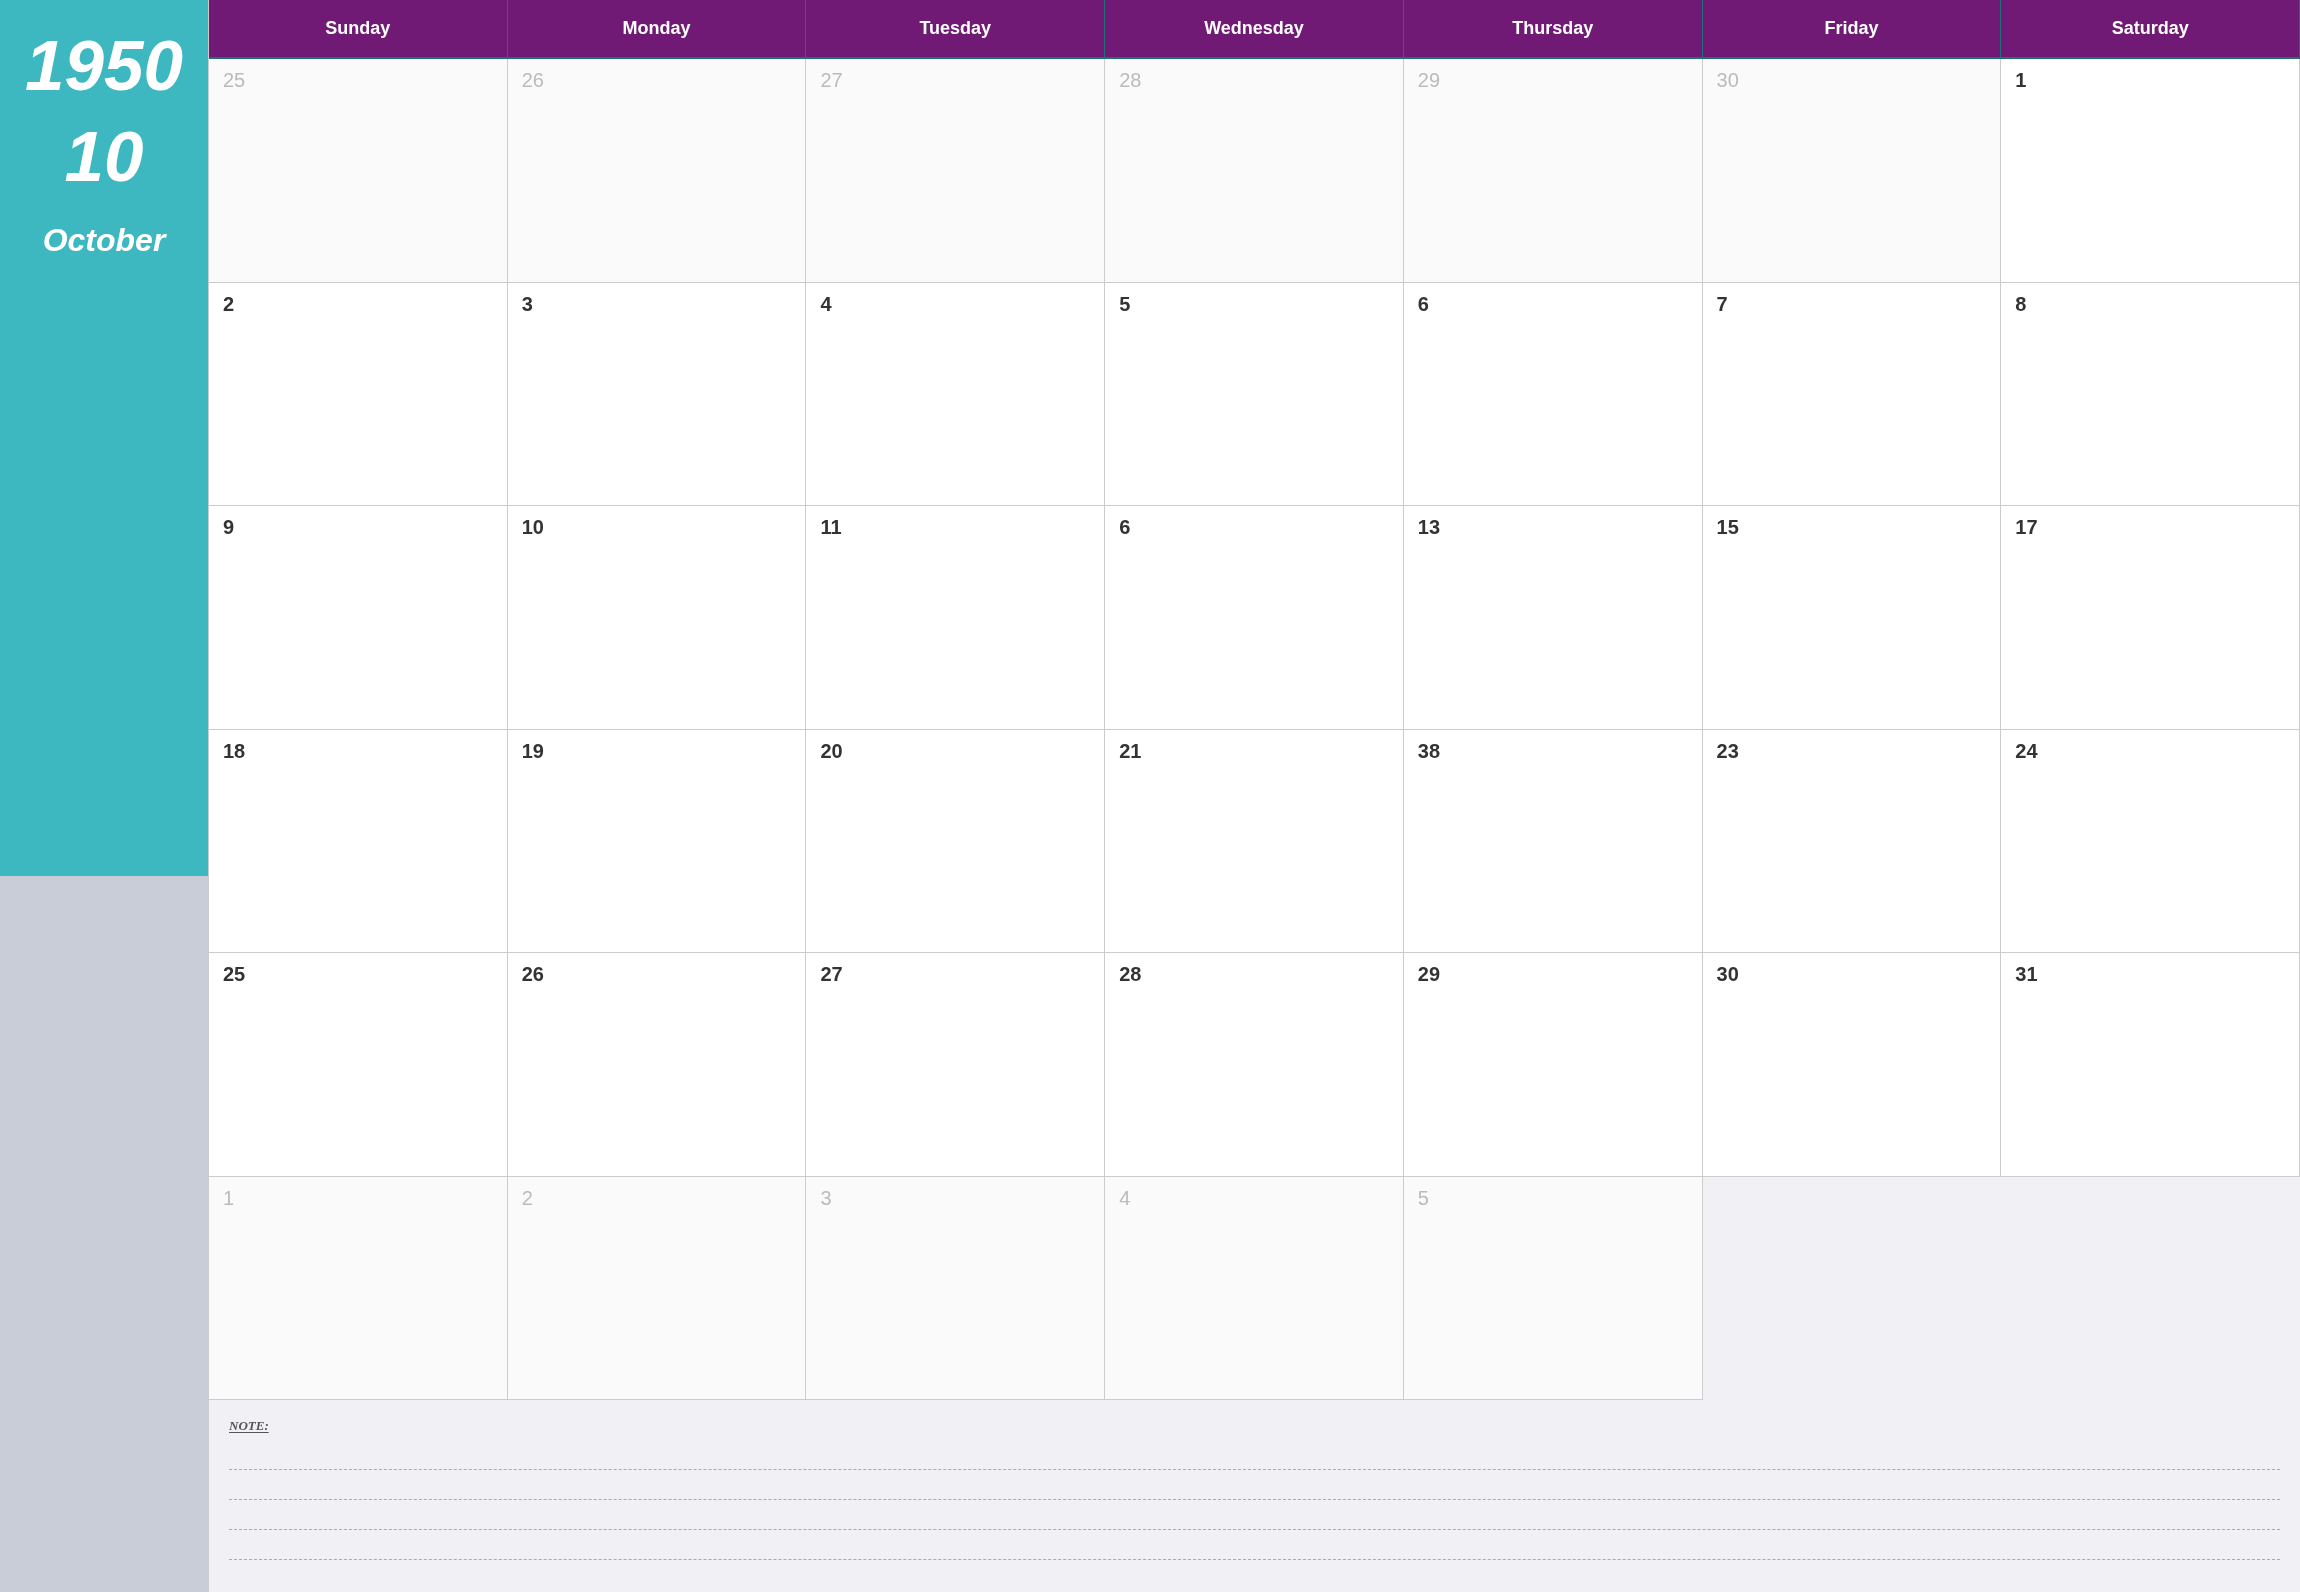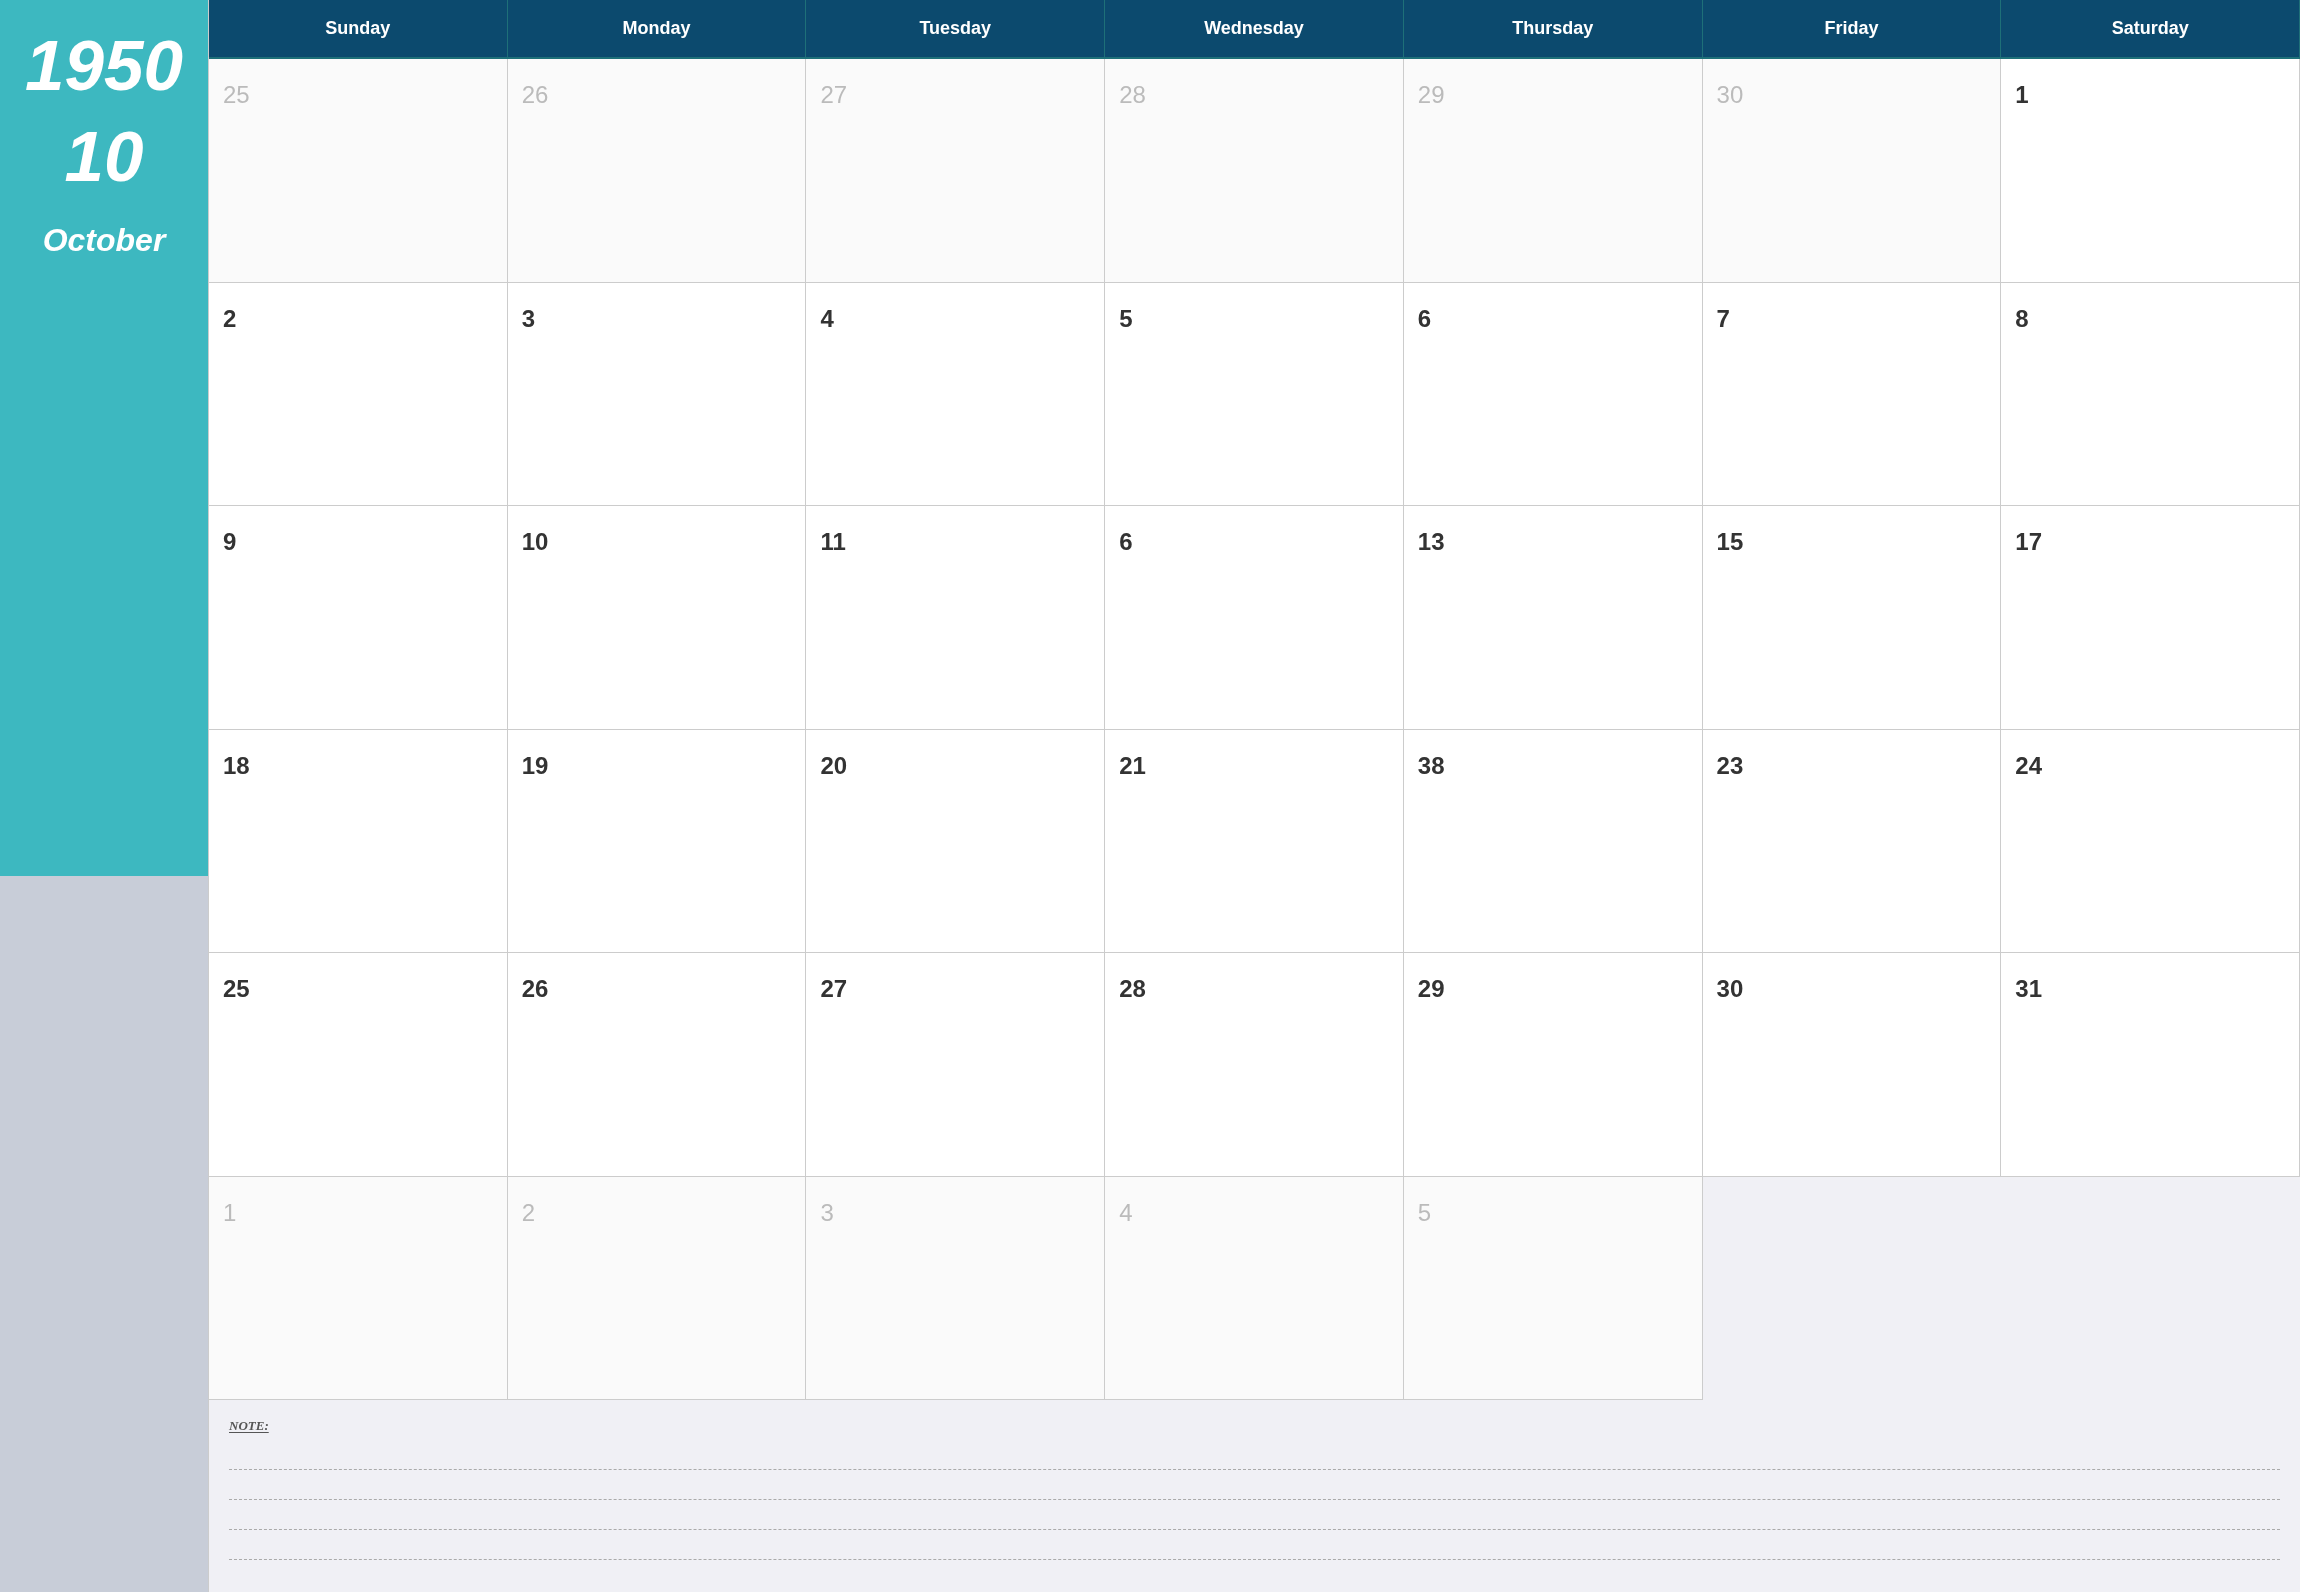--- a/index.html
+++ b/index.html
@@ -63,21 +63,21 @@
 
     .calendar-grid {
       flex: 1;
       display: grid;
       grid-template-columns: repeat(7, 1fr);
       grid-template-rows: auto repeat(6, 1fr);
       border-left: 1px solid #ccc;
     }
 
     .day-header {
-      background: #0c4a6e;
+      background: #701a75;
       color: white;
       font-weight: 700;
       font-size: 18px;
       text-align: center;
       padding: 18px 0;
       border-right: 1px solid #1e7078;
       border-bottom: 2px solid #1e7078;
     }
 
     .day-cell {
@@ -88,24 +88,23 @@
       min-height: 109px;
       position: relative;
     }
 
     .day-cell.other-month .day-num {
       color: #bbb;
       font-weight: 400;
     }
 
     .day-num {
-      font-size: 24px;
+      font-size: 20px;
       font-weight: 700;
       color: #333;
-      margin-top: 12px;
     }
 
     .day-cell.other-month {
       background: #fafafa;
     }
 
     .notes-section {
       background: #f0f0f5;
       padding: 18px 20px 30px 20px;
       border-left: 1px solid #ccc;

